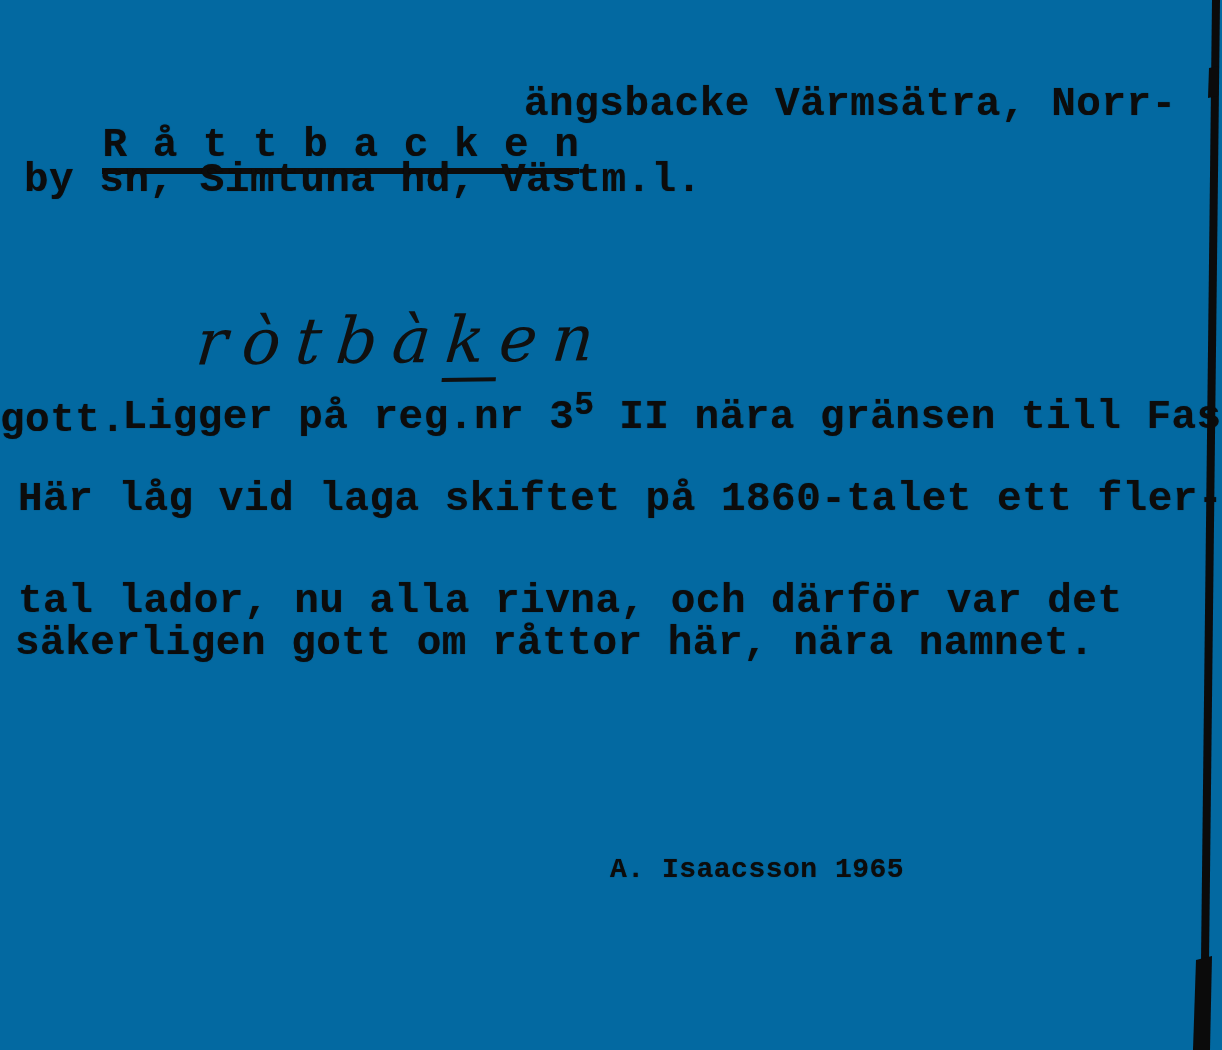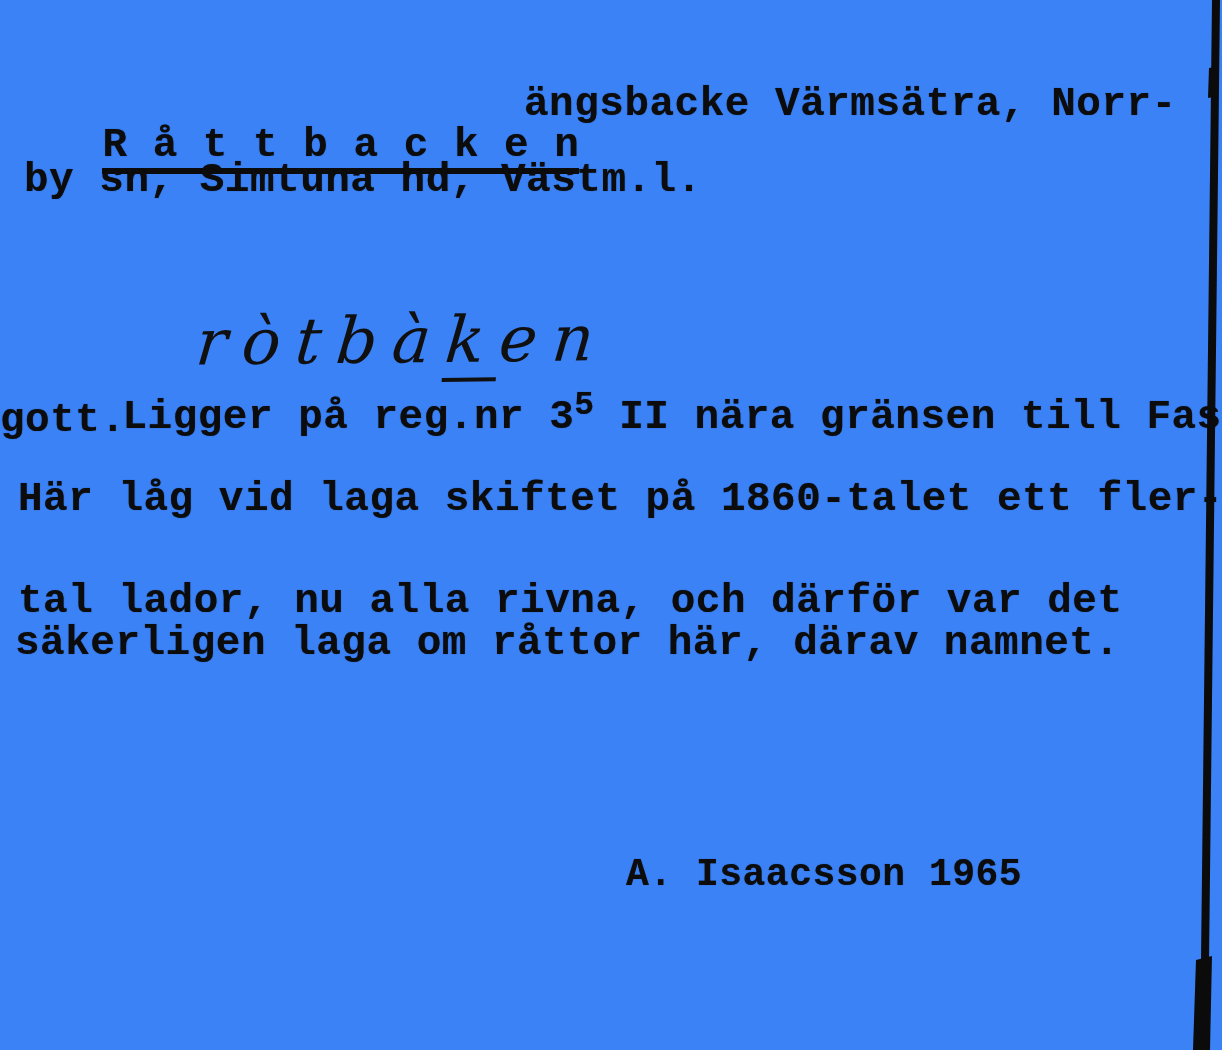--- a/index.html
+++ b/index.html
@@ -4,21 +4,21 @@
 <style>
   html, body {
     margin: 0;
     padding: 0;
     background: #ffffff;
   }
   .card {
     position: relative;
     width: 1222px;
     height: 1050px;
-    background: #3b82f6;
+    background: #0369a1;
     overflow: hidden;
     font-family: "Liberation Mono", monospace;
     color: #0d0d0d;
   }
   .tw {
     position: absolute;
     font-family: "Liberation Mono", monospace;
     font-weight: 700;
     font-size: 41px;
     line-height: 1;
@@ -39,21 +39,21 @@
   .line-reg sup {
     font-size: 33px;
     letter-spacing: 0;
     vertical-align: 14px;
     line-height: 0;
   }
   .line-regwrap { top: 400px; left: 0px; }
   .line-body1   { top: 479px; left: 18px; }
   .line-body2   { top: 581px; left: 18px; }
   .line-body3   { top: 623px; left: 15px; }
-  .line-sig     { top: 856px; left: 610px; font-size: 38px; margin-left: 16px; }
+  .line-sig     { top: 856px; left: 610px; font-size: 28px; }
 
   .handwritten {
     position: absolute;
     top: 248px;
     left: 46px;
     font-family: "DejaVu Serif", serif;
     font-style: italic;
     font-size: 64px;
     line-height: 1;
     letter-spacing: 15px;
@@ -91,21 +91,21 @@
     <span>ròtbà</span><span class="hw-underlined">k</span><span>en</span>
   </div>
 
   <div class="tw line-reg">
     <span>Ligger på reg.nr 3</span><sup>5</sup><span> II nära gränsen till Fast-</span>
   </div>
   <div class="tw line-regwrap">gott.</div>
 
   <div class="tw line-body1">Här låg vid laga skiftet på 1860-talet ett fler-</div>
   <div class="tw line-body2">tal lador, nu alla rivna, och därför var det</div>
-  <div class="tw line-body3">säkerligen laga om råttor här, därav namnet.</div>
+  <div class="tw line-body3">säkerligen gott om råttor här, nära namnet.</div>
 
   <div class="tw line-sig">A. Isaacsson 1965</div>
 
   <svg class="right-rule-svg" viewBox="0 0 1222 1050" xmlns="http://www.w3.org/2000/svg">
     <polygon points="1212,0 1220,0 1208,1050 1200,1050" fill="#0b0b0b"></polygon>
     <polygon points="1209,68 1219,66 1218,96 1208,98" fill="#0b0b0b"></polygon>
     <polygon points="1196,960 1212,956 1210,1050 1193,1050" fill="#0b0b0b"></polygon>
   </svg>
 
 </div>

